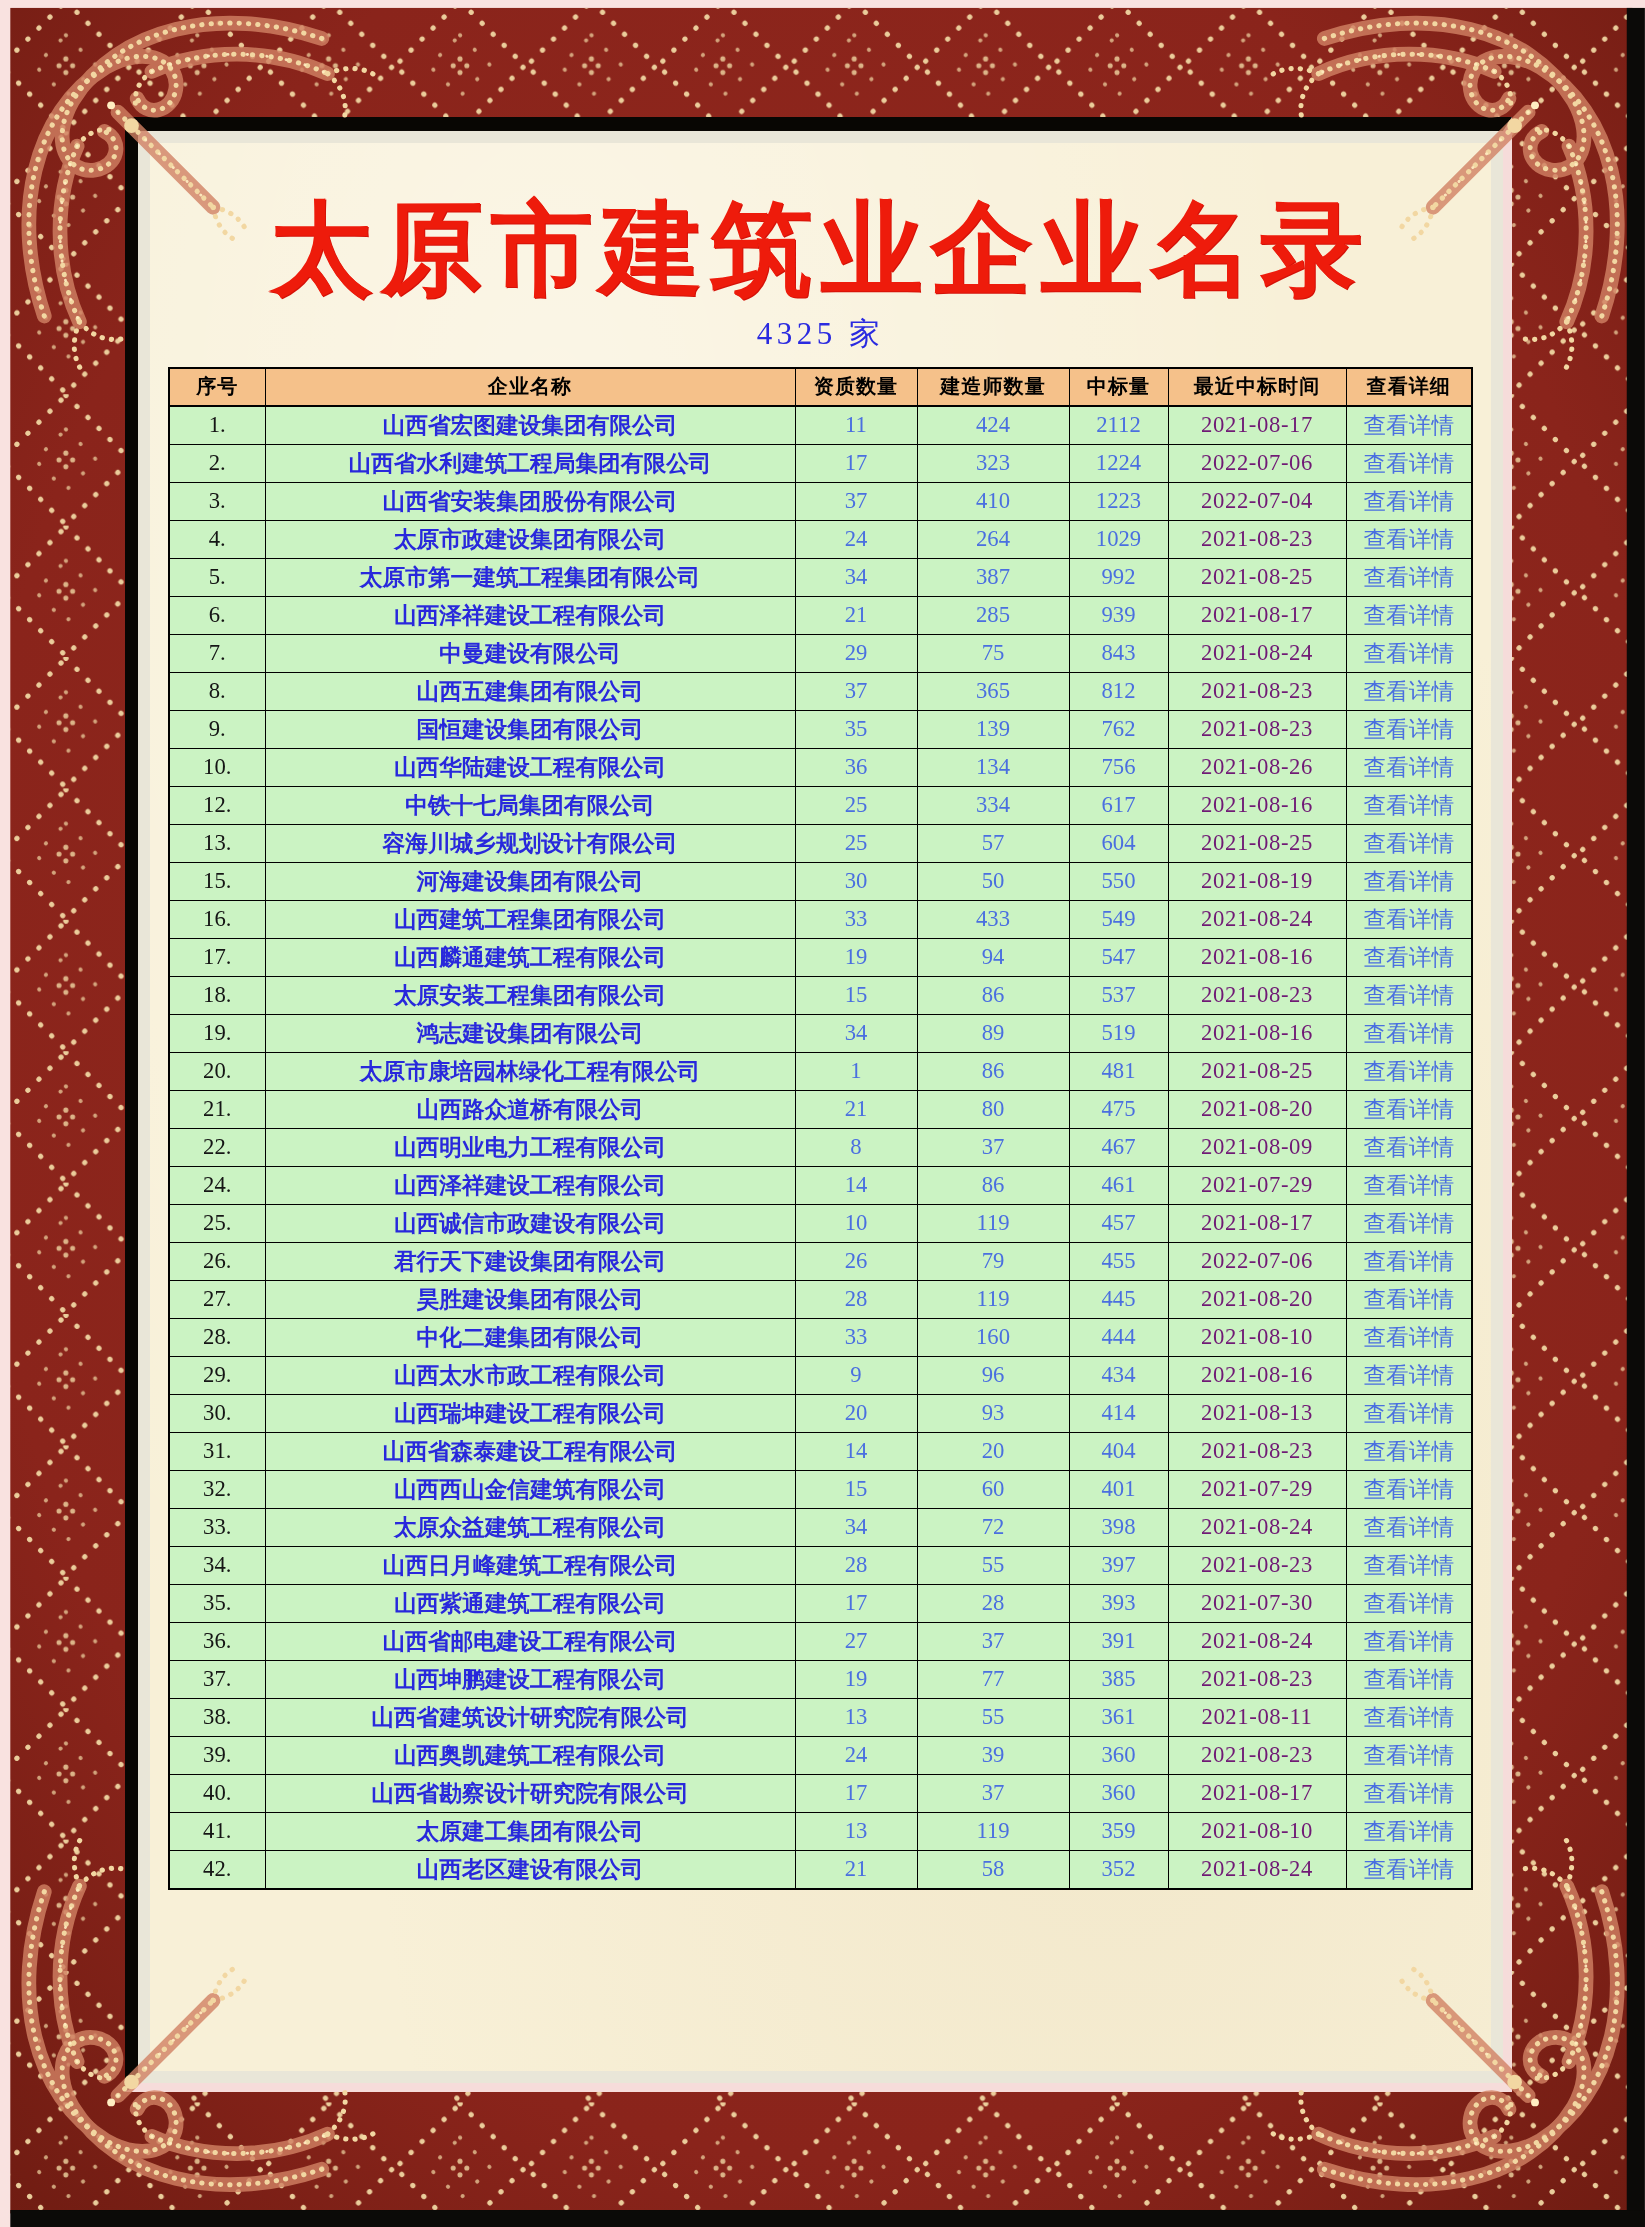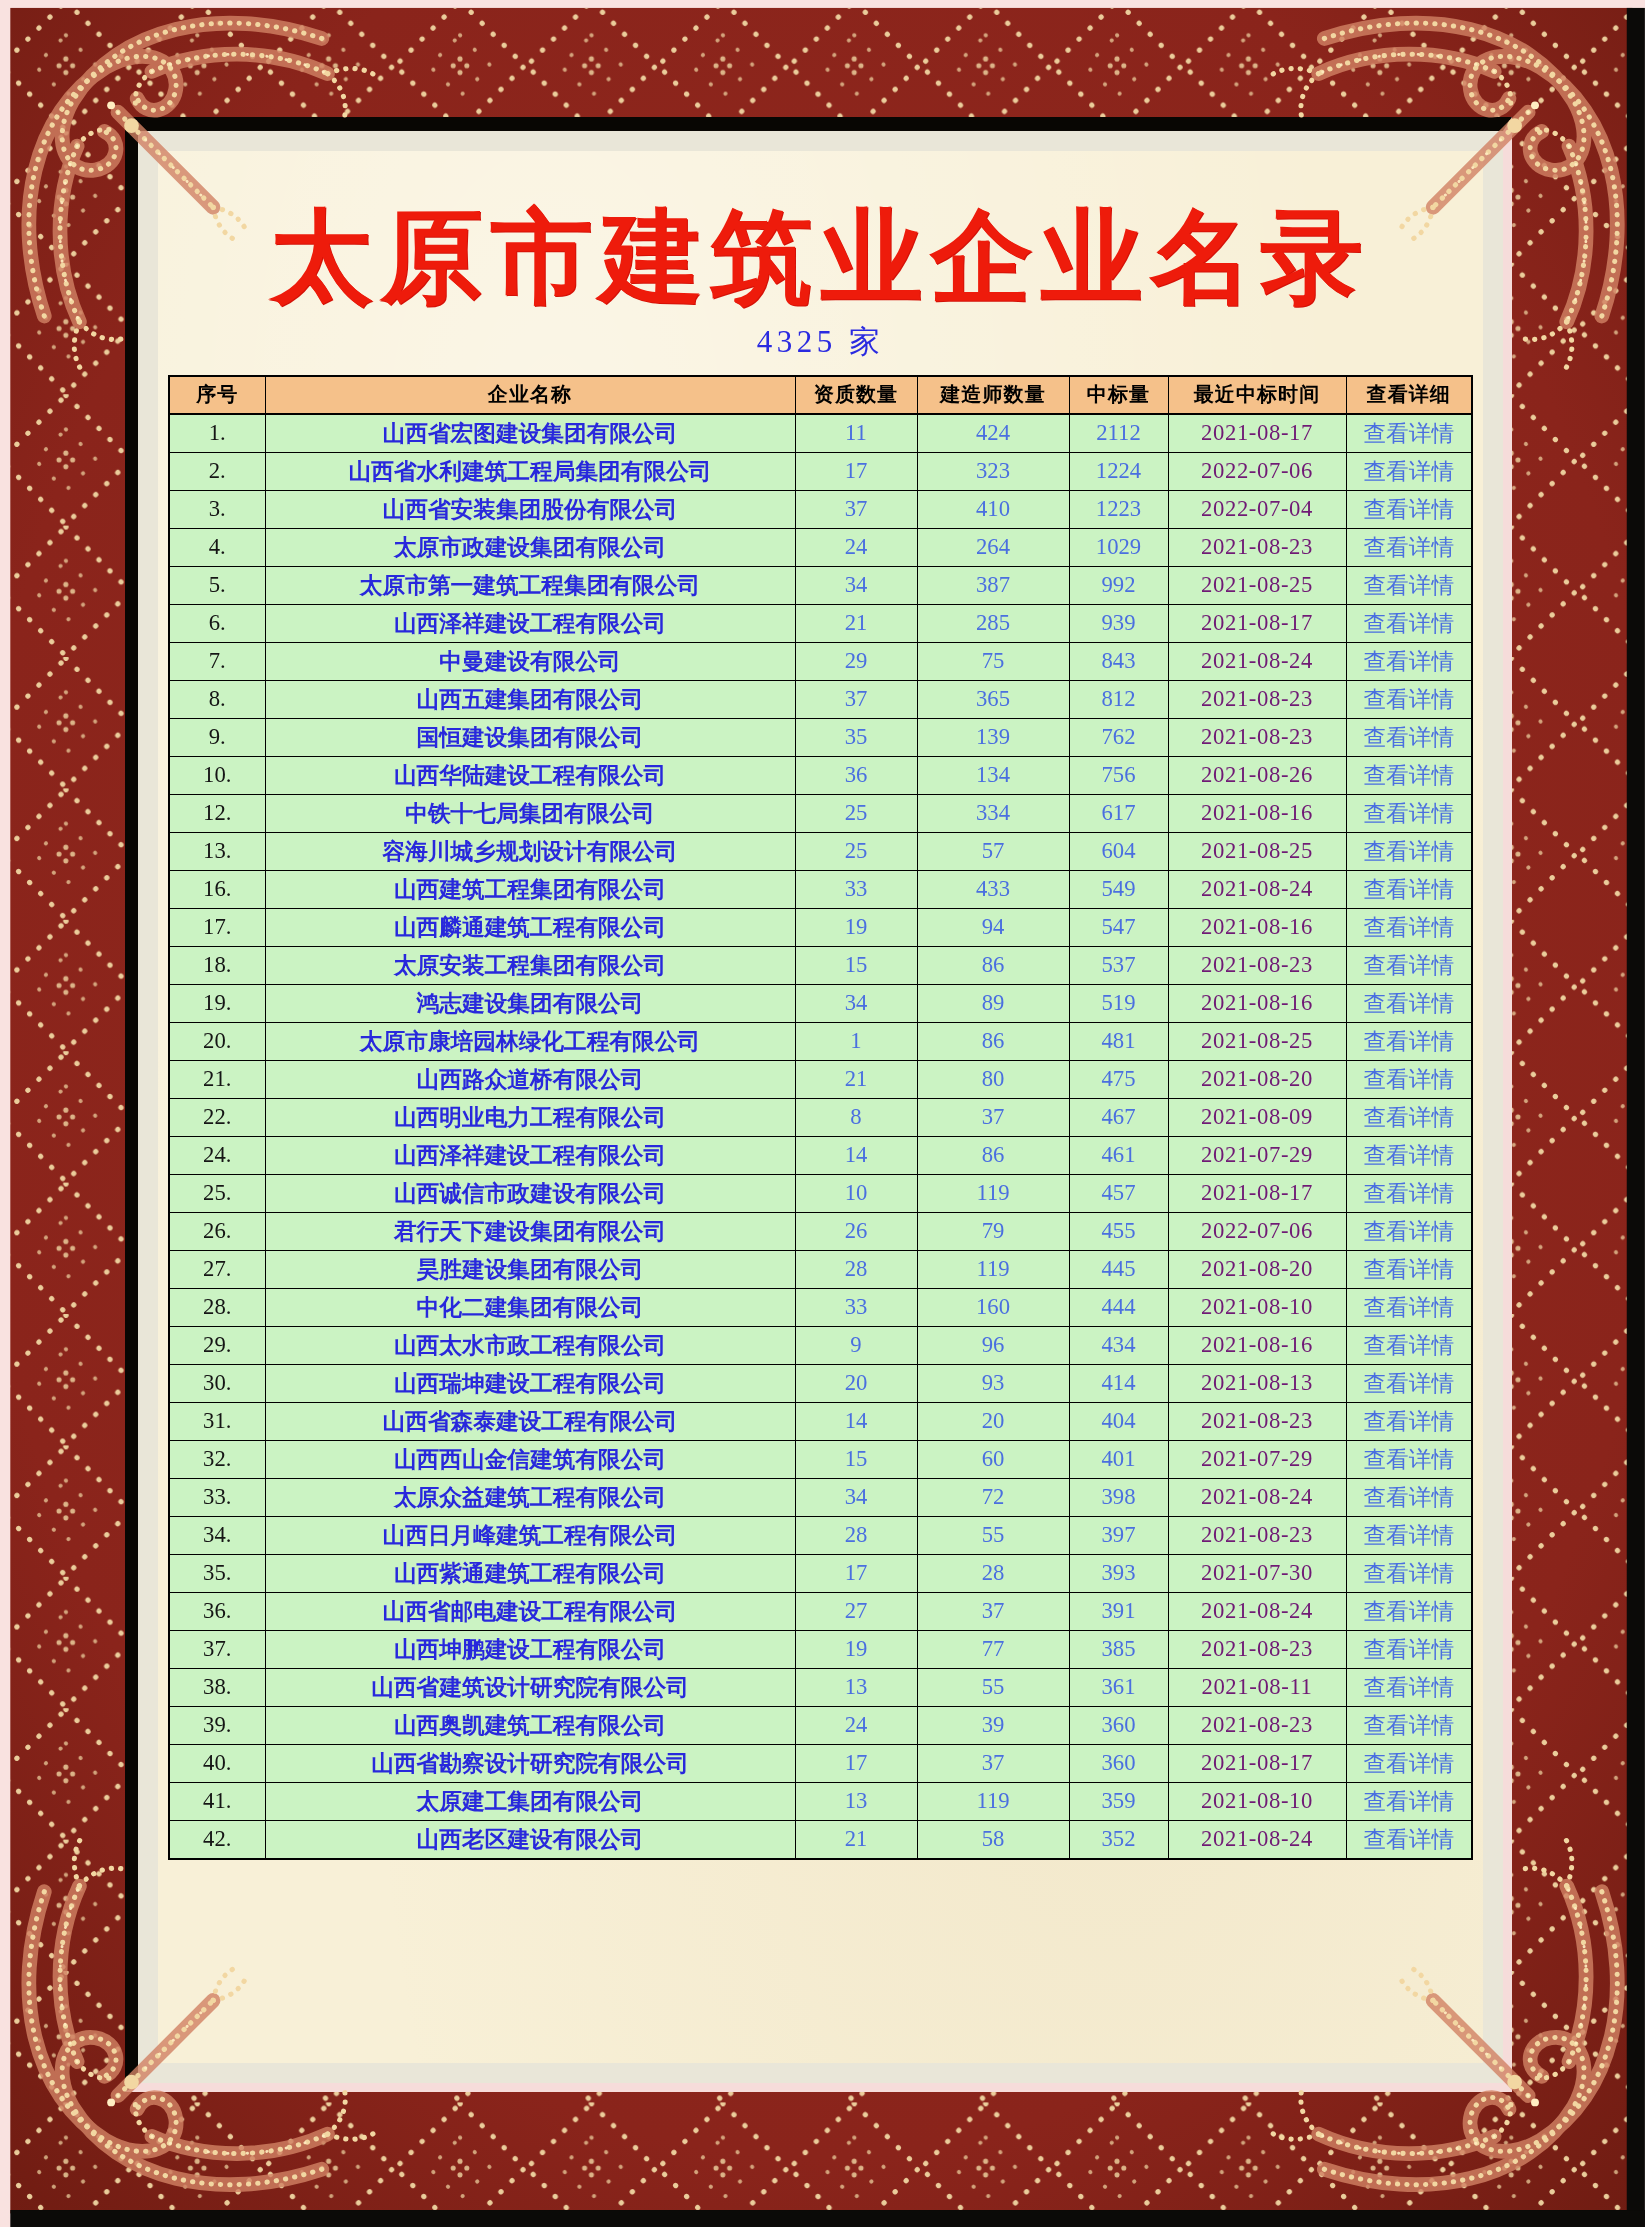--- a/index.html
+++ b/index.html
@@ -5,21 +5,21 @@
   html,body{margin:0;padding:0;}
   body{background:#f9e2e0;font-family:"Liberation Serif","DejaVu Serif",serif;}
   .page{position:relative;width:1645px;height:2227px;background:#f9e2e0;overflow:hidden;}
   .border-art,.flourish-art{position:absolute;left:0;top:0;pointer-events:none;}
   .flourish-art{z-index:5;}
   .doc-frame{
     position:absolute;z-index:3;left:125px;top:117px;width:1387px;height:1975px;
     box-sizing:border-box;
     border-top:14.7px solid #080603;border-left:13.6px solid #080603;
     border-right:9px solid #f6dcda;border-bottom:9px solid #f6dcda;
-    background:#e9e6d8;padding:20px;
+    background:#e9e6d8;padding:12px;
   }
   .doc-paper{
     width:100%;height:100%;box-sizing:border-box;overflow:hidden;
     background-color:#f8f0d7;
     background-image:radial-gradient(ellipse at 30% 15%, rgba(255,255,255,.38), transparent 60%),
                      radial-gradient(ellipse at 72% 80%, rgba(214,192,142,.16), transparent 55%);
   }
   .page-title{
     margin:50px 0 0 0;text-align:center;font-weight:bold;
     font-size:102px;line-height:1.12;letter-spacing:8px;color:#ee1b0b;
@@ -209,20 +209,29 @@
             <tr>
     <td class="c-no">13.</td>
     <td class="c-name">容海川城乡规划设计有限公司</td>
     <td class="c-num">25</td>
     <td class="c-num">57</td>
     <td class="c-num">604</td>
     <td class="c-date">2021-08-25</td>
     <td class="c-detail">查看详情</td>
   </tr>
             <tr>
+    <td class="c-no">15.</td>
+    <td class="c-name">河海建设集团有限公司</td>
+    <td class="c-num">30</td>
+    <td class="c-num">50</td>
+    <td class="c-num">550</td>
+    <td class="c-date">2021-08-19</td>
+    <td class="c-detail">查看详情</td>
+  </tr>
+            <tr>
     <td class="c-no">16.</td>
     <td class="c-name">山西建筑工程集团有限公司</td>
     <td class="c-num">33</td>
     <td class="c-num">433</td>
     <td class="c-num">549</td>
     <td class="c-date">2021-08-24</td>
     <td class="c-detail">查看详情</td>
   </tr>
             <tr>
     <td class="c-no">17.</td>

